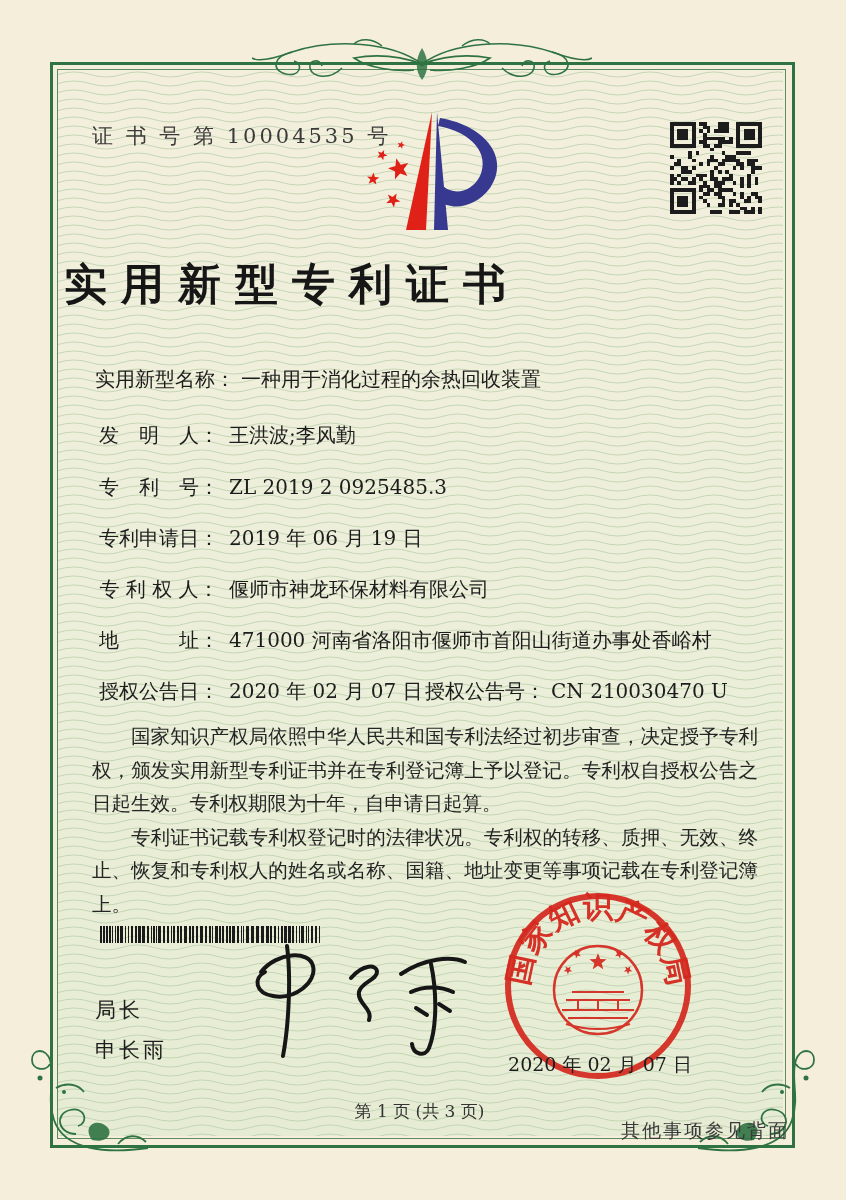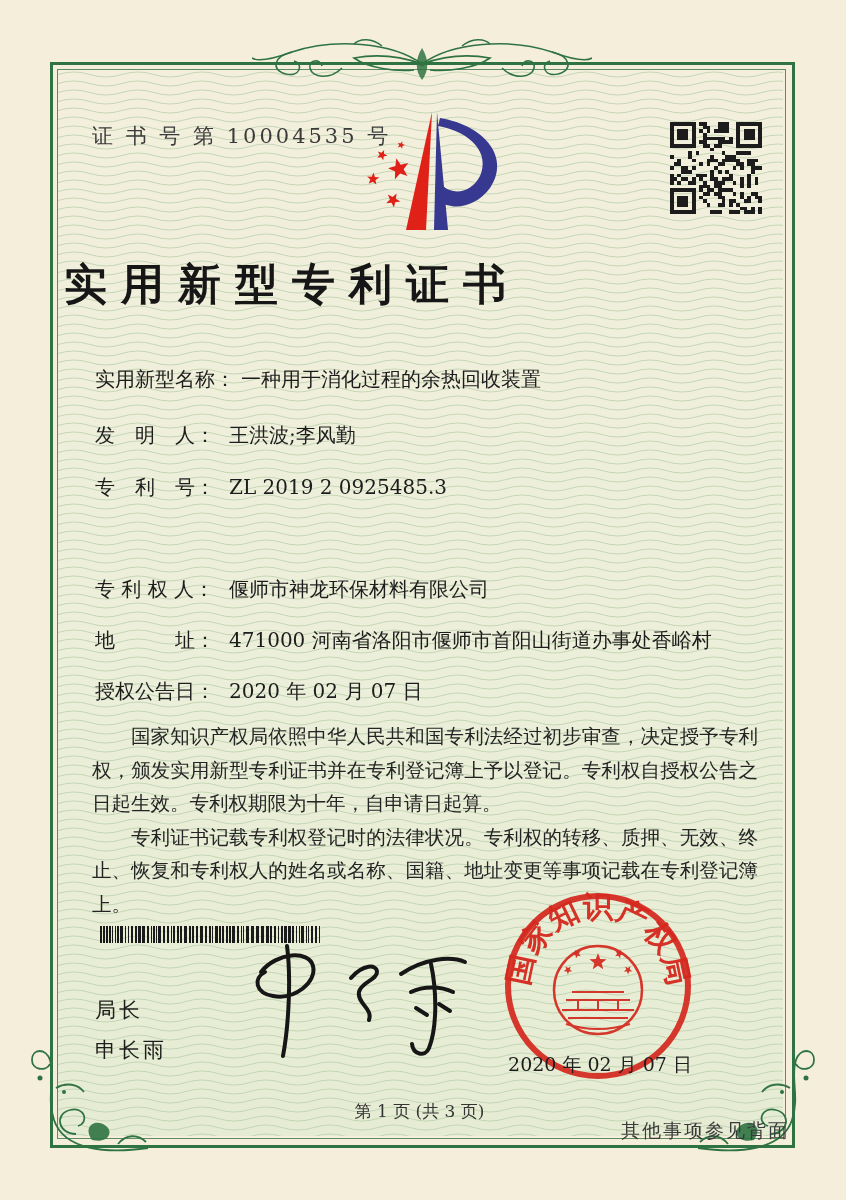--- a/index.html
+++ b/index.html
@@ -12,21 +12,21 @@
   .frame-outer{left:50px;top:62px;width:739px;height:1080px;border:3px solid #2f7342;}
   .frame-inner{left:57px;top:69px;width:727px;height:1068px;border:1px solid #5c8c60;}
   
   .cert-no{left:92px;top:122px;font-size:21px;letter-spacing:3px;color:#3a3a3a;}
   .logo{left:342px;top:104px;}
   .qr{left:670px;top:122px;}
   .title{left:50px;top:256px;width:739px;text-align:left;font-size:43px;font-weight:700;
          letter-spacing:14px;text-indent:14px;color:#161616;}
   
   .field{left:95px;font-size:20px;color:#1c1c1c;white-space:nowrap;}
-  .flabel{display:inline-block;min-width:128px;}
+  .flabel{display:inline-block;min-width:128px;text-align:center;}
   .fvalue{margin-left:6px;}
   .f0{top:366px}.f1{top:422px}.f2{top:474px}.f3{top:525px}
   .f4{top:576px}.f5{top:627px}.f6{top:678px}
   .f7{top:678px;left:425px;}
   
   .body-text{left:92px;top:710px;width:666px;font-size:19.5px;line-height:1.72;color:#242424;
              text-align:justify;margin-top:10px;}
   .body-text p{margin:0;text-indent:2em;}
   
   .barcode{left:100px;top:926px;}
@@ -406,28 +406,34 @@
 
   <div class="abs field f0">
     <span class="flabel">实用新型名称：</span><span class="fvalue">一种用于消化过程的余热回收装置</span>
   </div>
   <div class="abs field f1">
     <span class="flabel">发　明　人：</span><span class="fvalue">王洪波;李风勤</span>
   </div>
   <div class="abs field f2">
     <span class="flabel">专　利　号：</span><span class="fvalue">ZL 2019 2 0925485.3</span>
   </div>
+  <div class="abs field f3">
+    <span class="flabel">专利申请日：</span><span class="fvalue">2019 年 06 月 19 日</span>
+  </div>
   <div class="abs field f4">
     <span class="flabel">专 利 权 人：</span><span class="fvalue">偃师市神龙环保材料有限公司</span>
   </div>
   <div class="abs field f5">
     <span class="flabel">地　　　址：</span><span class="fvalue">471000 河南省洛阳市偃师市首阳山街道办事处香峪村</span>
   </div>
   <div class="abs field f6">
     <span class="flabel">授权公告日：</span><span class="fvalue">2020 年 02 月 07 日</span>
+  </div>
+  <div class="abs field f7">
+    <span>授权公告号：</span><span class="fvalue">CN 210030470 U</span>
   </div>
 
   <div class="abs body-text">
     <p>国家知识产权局依照中华人民共和国专利法经过初步审查，决定授予专利权，颁发实用新型专利证书并在专利登记簿上予以登记。专利权自授权公告之日起生效。专利权期限为十年，自申请日起算。</p>
     <p>专利证书记载专利权登记时的法律状况。专利权的转移、质押、无效、终止、恢复和专利权人的姓名或名称、国籍、地址变更等事项记载在专利登记簿上。</p>
   </div>
 
   <svg class="abs barcode" width="224" height="17" viewBox="0 0 224 17" shape-rendering="crispEdges">
     <g id="barcode-bars" fill="#1a1a1a">
         <rect x="0" y="0" width="2" height="17"></rect>

